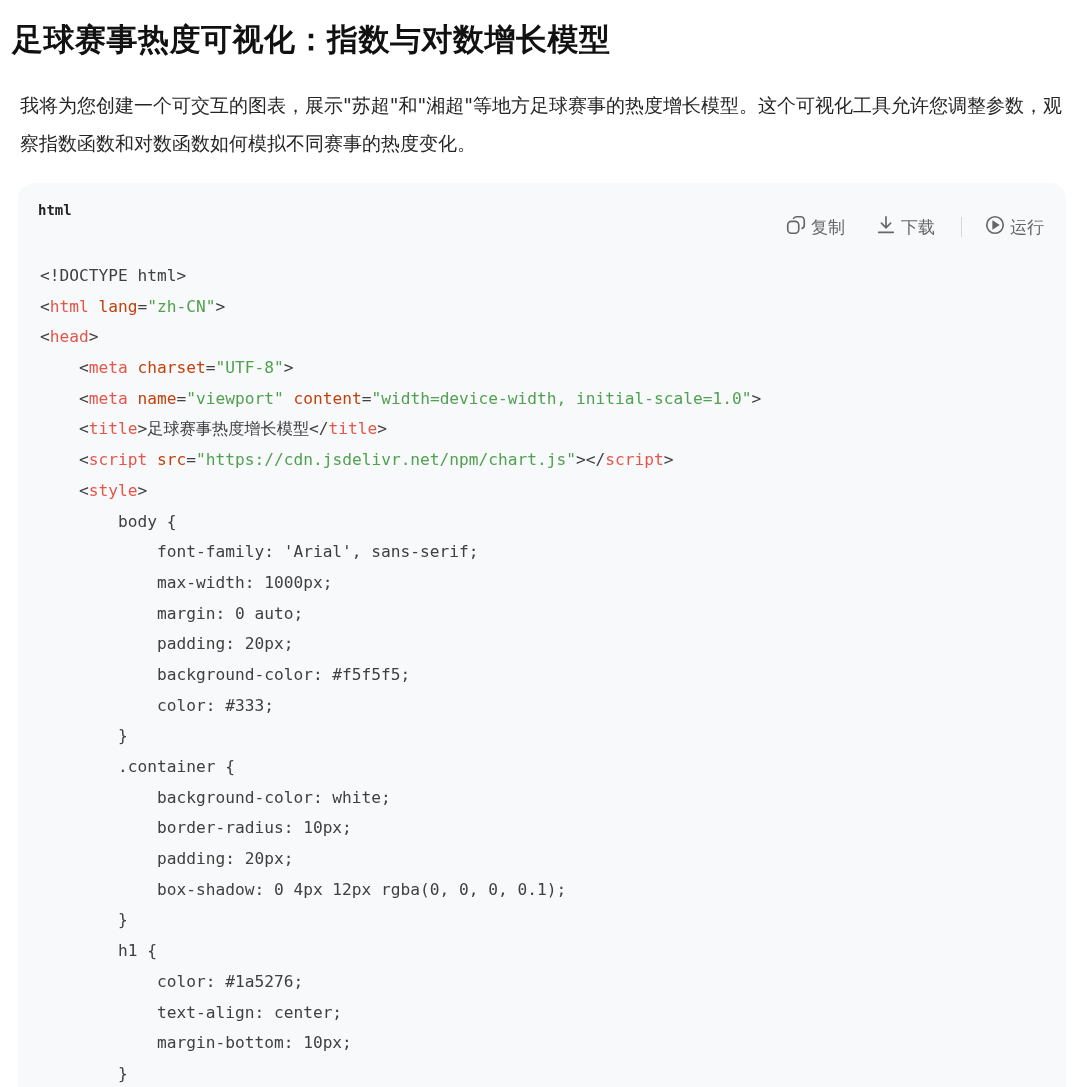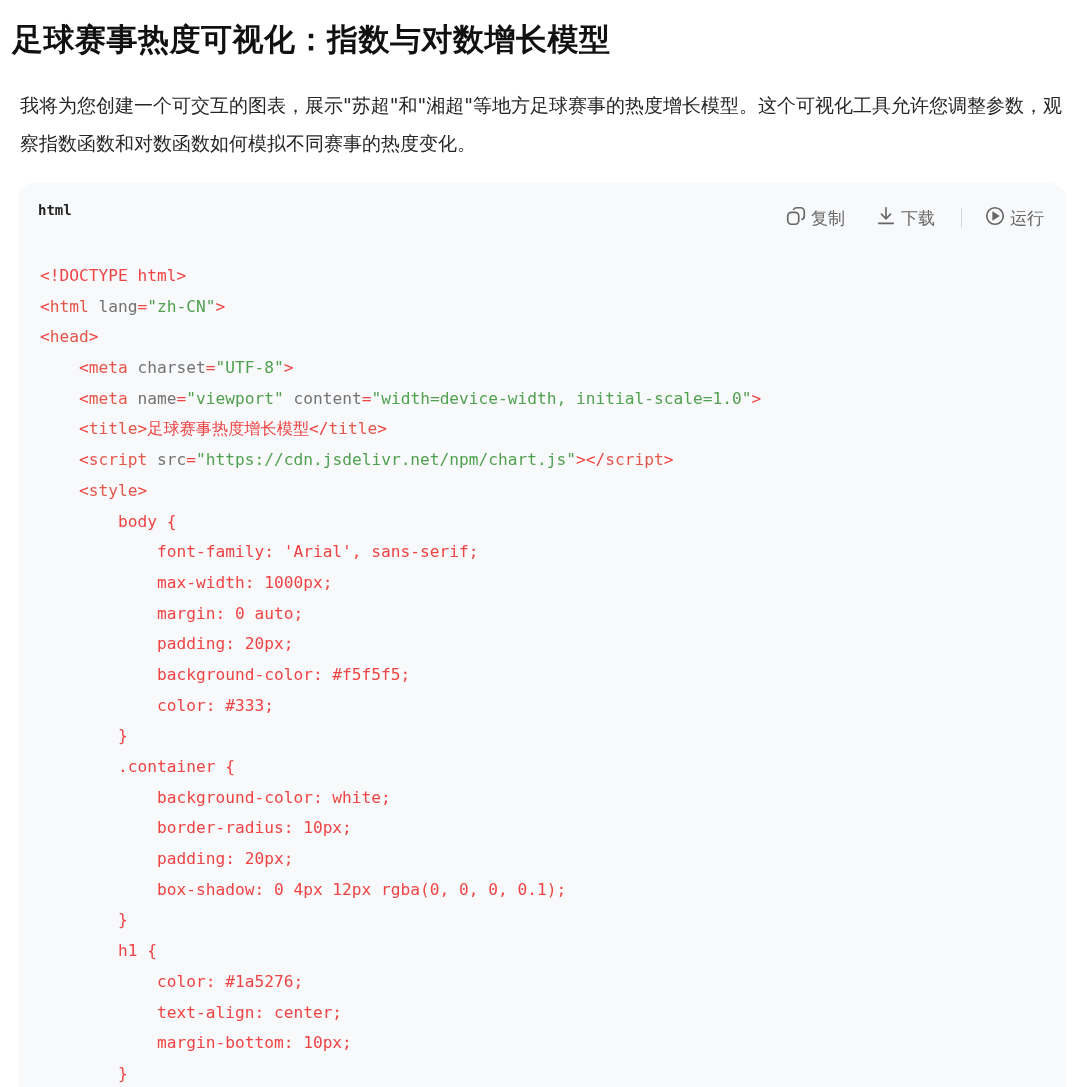--- a/index.html
+++ b/index.html
@@ -7,33 +7,33 @@
          font-family:"DejaVu Sans","Liberation Sans",sans-serif; color:#1f1f1f; }
   .title { position:absolute; left:12px; top:16px; margin:0; font-size:31px; font-weight:700;
            color:#111; letter-spacing:0.5px; line-height:46px; }
   .intro { position:absolute; left:20px; top:86px; width:1050px; margin:0; font-size:19px;
            line-height:38px; color:#262626; }
   .codeblock { position:absolute; left:18px; top:183px; width:1048px; height:930px;
                background:#f8f9fb; border-radius:16px; }
   .code-header { position:absolute; left:0; top:0; right:0; height:56px; }
   .lang { position:absolute; left:20px; top:19px; font-family:"DejaVu Sans Mono","Liberation Mono",monospace;
           font-size:14px; color:#222; font-weight:600; }
-  .actions { position:absolute; right:22px; top:21px; display:flex; align-items:center; height:28px; }
+  .actions { position:absolute; right:22px; top:30px; display:flex; align-items:center; height:28px; }
   .action { display:flex; align-items:center; gap:4px; font-size:17px; color:#666; cursor:pointer; }
   .action svg { width:22px; height:22px; }
   .action + .action { margin-left:30px; }
   .divider { width:1px; height:20px; background:#d8d8d8; margin:0 22px 0 26px; }
   .code { position:absolute; left:22px; top:78px; margin:0;
           font-family:"DejaVu Sans Mono","Liberation Mono",monospace; font-size:16.2px;
           line-height:30.7px; color:#2b2b2b; white-space:pre; }
   .line { display:block; height:30.7px; }
   .t-tag { color:#e45649; }
-  .t-attr { color:#737373; }
+  .t-attr { color:#c2410c; }
   .t-str { color:#50a14f; }
-  .t-punc { color:#ef4444;text-align:right; }
+  .t-punc { color:#404040;text-align:right; }
 </style>
 </head>
 <body>
 
 <h1 class="title">足球赛事热度可视化：指数与对数增长模型</h1>
 <p class="intro">我将为您创建一个可交互的图表，展示"苏超"和"湘超"等地方足球赛事的热度增长模型。这个可视化工具允许您调整参数，观察指数函数和对数函数如何模拟不同赛事的热度变化。</p>
 
 <div class="codeblock">
   <div class="code-header">
     <span class="lang">html</span>

